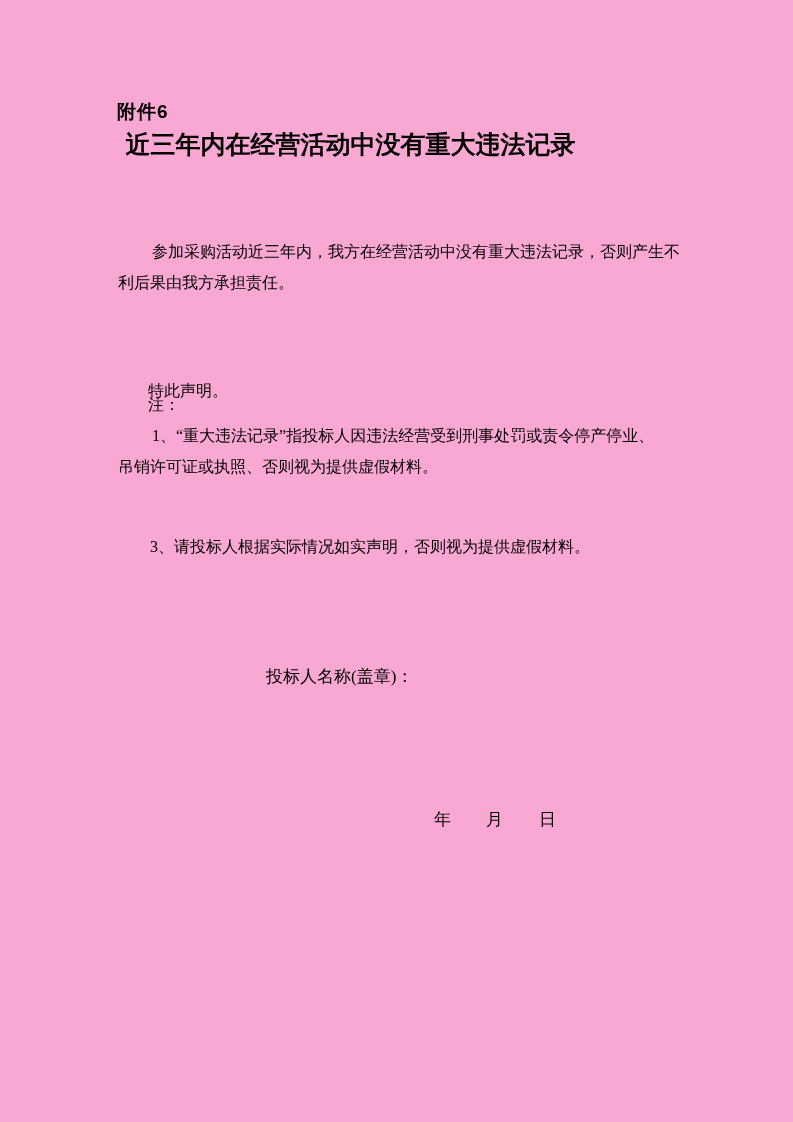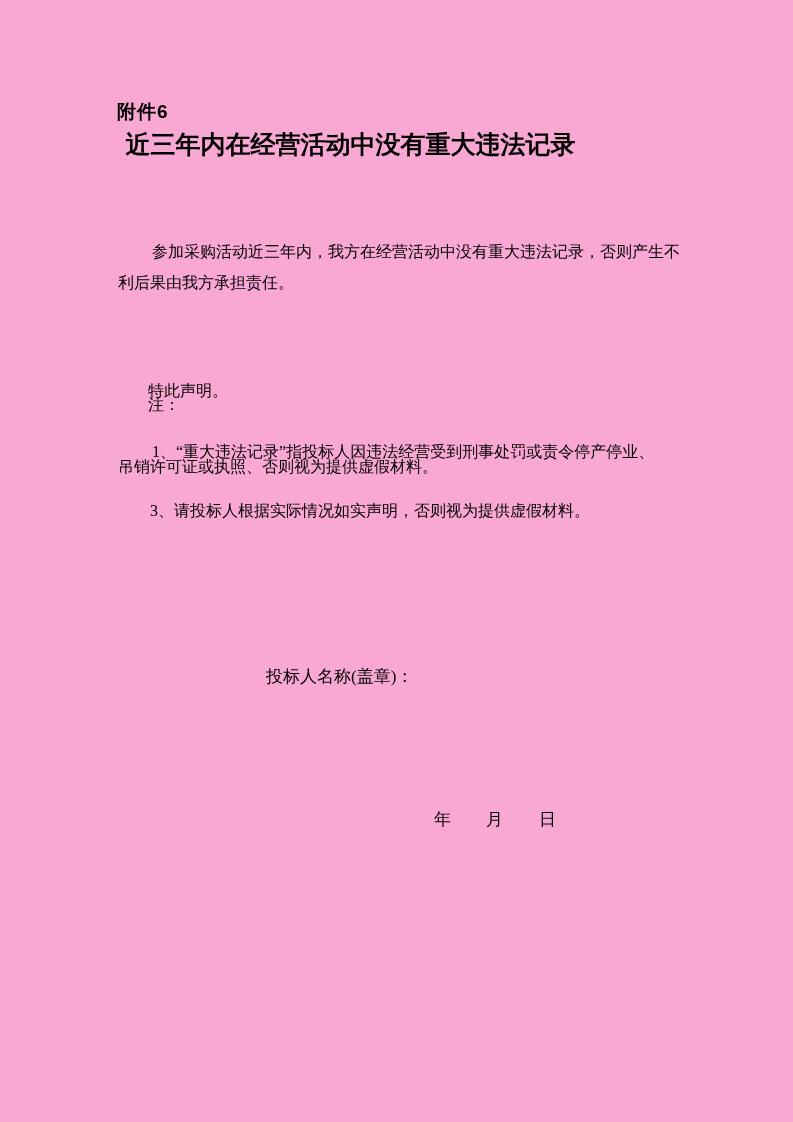--- a/index.html
+++ b/index.html
@@ -48,24 +48,24 @@
   }
   .blank-seg {
     display: inline-block;
     width: 156px;
     height: 1px;
   }
   .para-l1   { left: 152px; top: 241px; }
   .para-l2   { left: 118px; top: 272px; }
   .declare   { left: 148px; top: 352px; margin-top: 28px; }
   .notes-hd  { left: 148px; top: 394px; }
-  .note-1a   { left: 152px; top: 425px; margin-top: 16px; }
+  .note-1a   { left: 152px; top: 425px; }
   .note-1b   { left: 118px; top: 456px; }
   .note-2    { left: 150px; top: 486px; }
-  .note-3    { left: 150px; top: 500px; }
+  .note-3    { left: 150px; top: 536px; }
   .sig-bidder { left: 266px; top: 666px; font-size: 17px; }
   .sig-legal  { left: 137px; top: 728px; font-size: 17px; }
   .date-line  { left: 417px; top: 788px; font-size: 17px; text-align: right; }
   .date-line .y { margin-right: 35px; }
   .date-line .m { margin-right: 36px; }
 </style>
 </head>
 <body>
 
 <div class="page">

